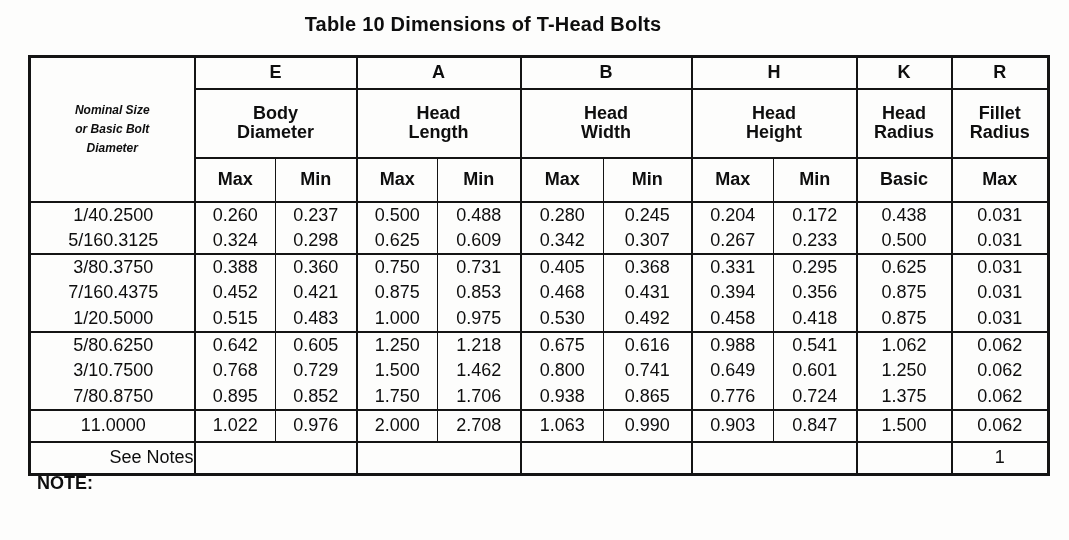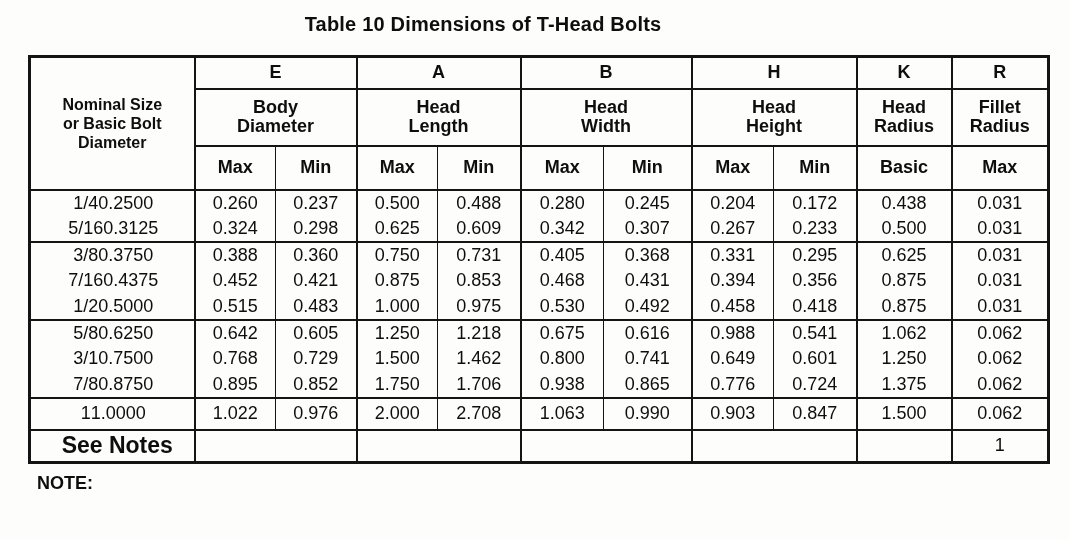--- a/index.html
+++ b/index.html
@@ -32,37 +32,37 @@
     border-collapse:collapse;
     border:3px solid var(--ink);
   }
   th,td{padding:0;vertical-align:middle;}
   
   .gl{border-left:2px solid var(--ink);}   
   .tl{border-left:1px solid var(--ink);}   
   
   thead th{font-weight:bold;text-align:center;font-size:18px;line-height:19px;}
   thead tr.r1 th{border-bottom:2px solid var(--ink);height:32px;}
-  thead tr.r2 th{border-bottom:2px solid var(--ink);height:57px;}
+  thead tr.r2 th{border-bottom:2px solid var(--ink);height:69px;}
   thead tr.r3 th{height:44px;}
-  th.corner{font-size:16px;}
+  th.corner{font-size:12px;font-style:italic;}
   
   tbody.rg{border-top:2px solid var(--ink);}
   tbody.rg tr{height:26px;}
   tbody.rg.tall tr{height:32px;}
   tbody.fr tr{height:33px;}
   td.v{text-align:center;font-size:18px;}
   td.size-cell{font-size:18px;}
   .size-wrap{
     display:flex;
     justify-content:center;
     align-items:center;
     padding:0 9px 0 11px;
   }
-  td.label-cell{padding-left:10px;text-align:center;font-size:23px;font-weight:bold;}
+  td.label-cell{padding-left:10px;text-align:right;font-size:18px;}
   
   .note{
     position:absolute;
     left:28px;top:472px;
     font-size:18px;
     margin-left:9px;
   }
   .note-h{font-weight:bold;line-height:22px;}
   .note-item{line-height:24px;}
   .note-num{display:inline-block;width:37px;}

